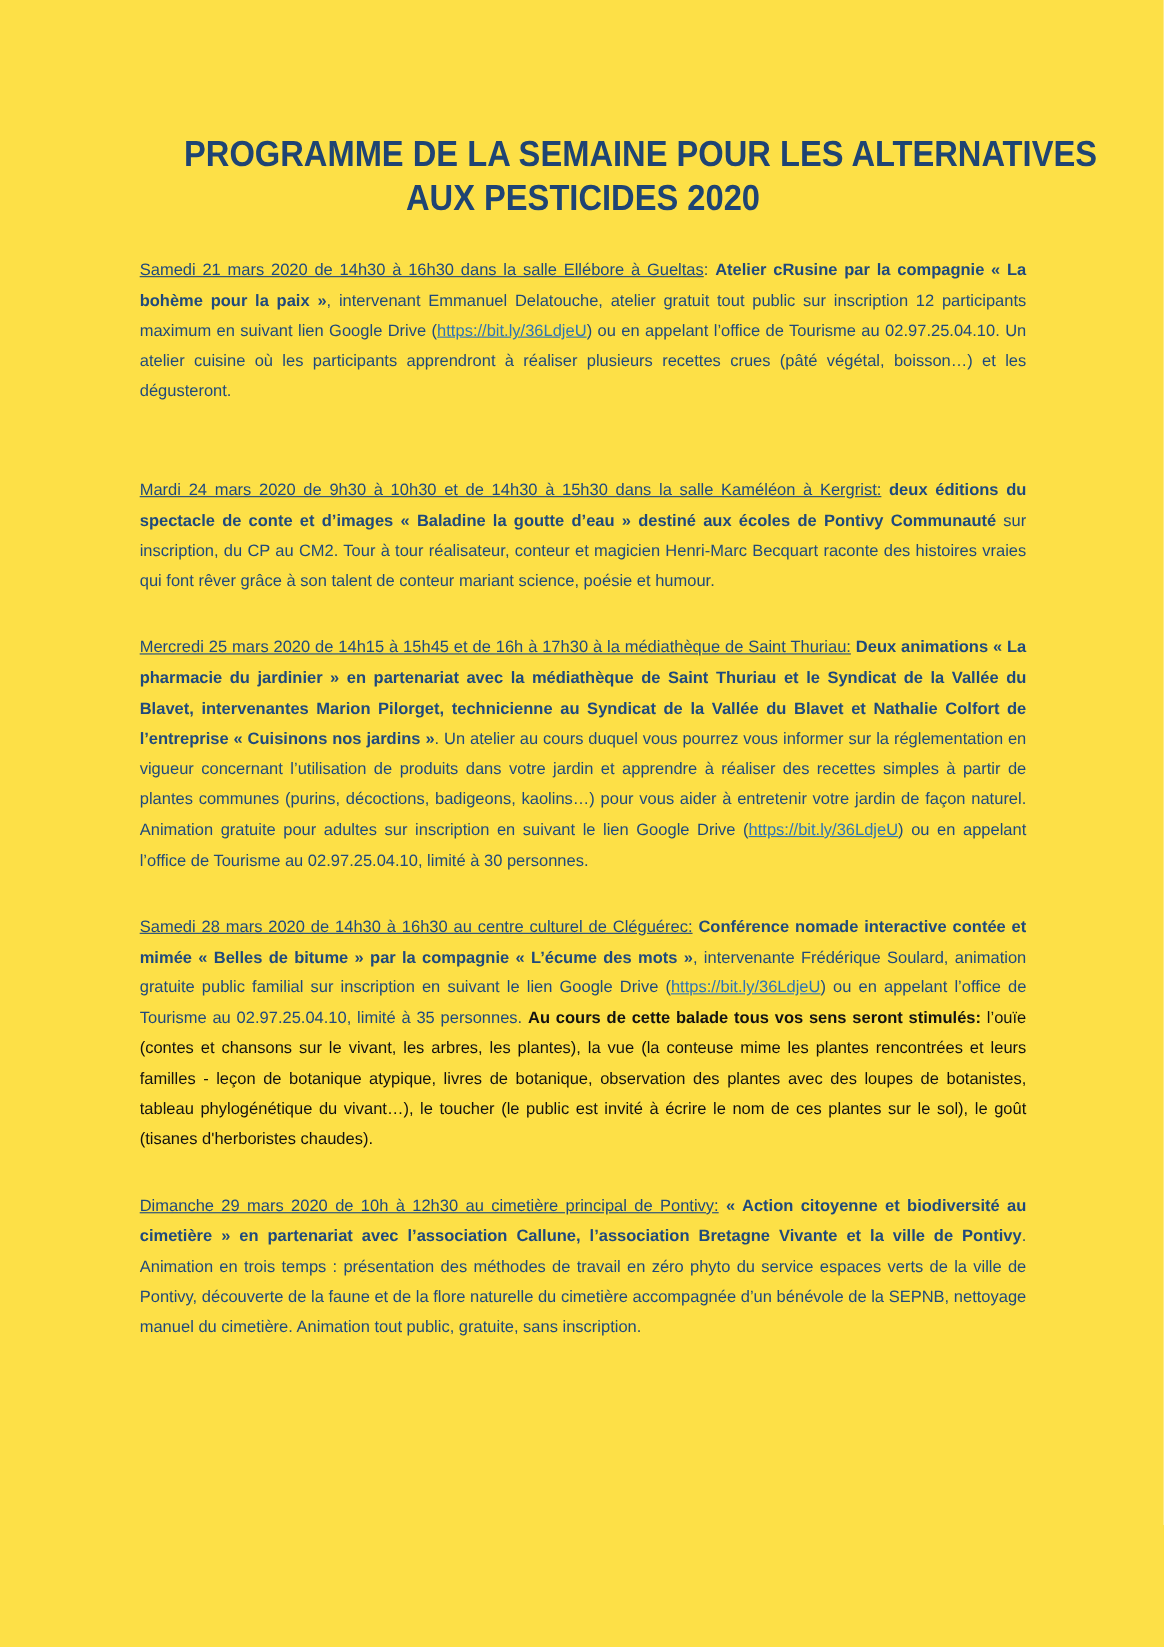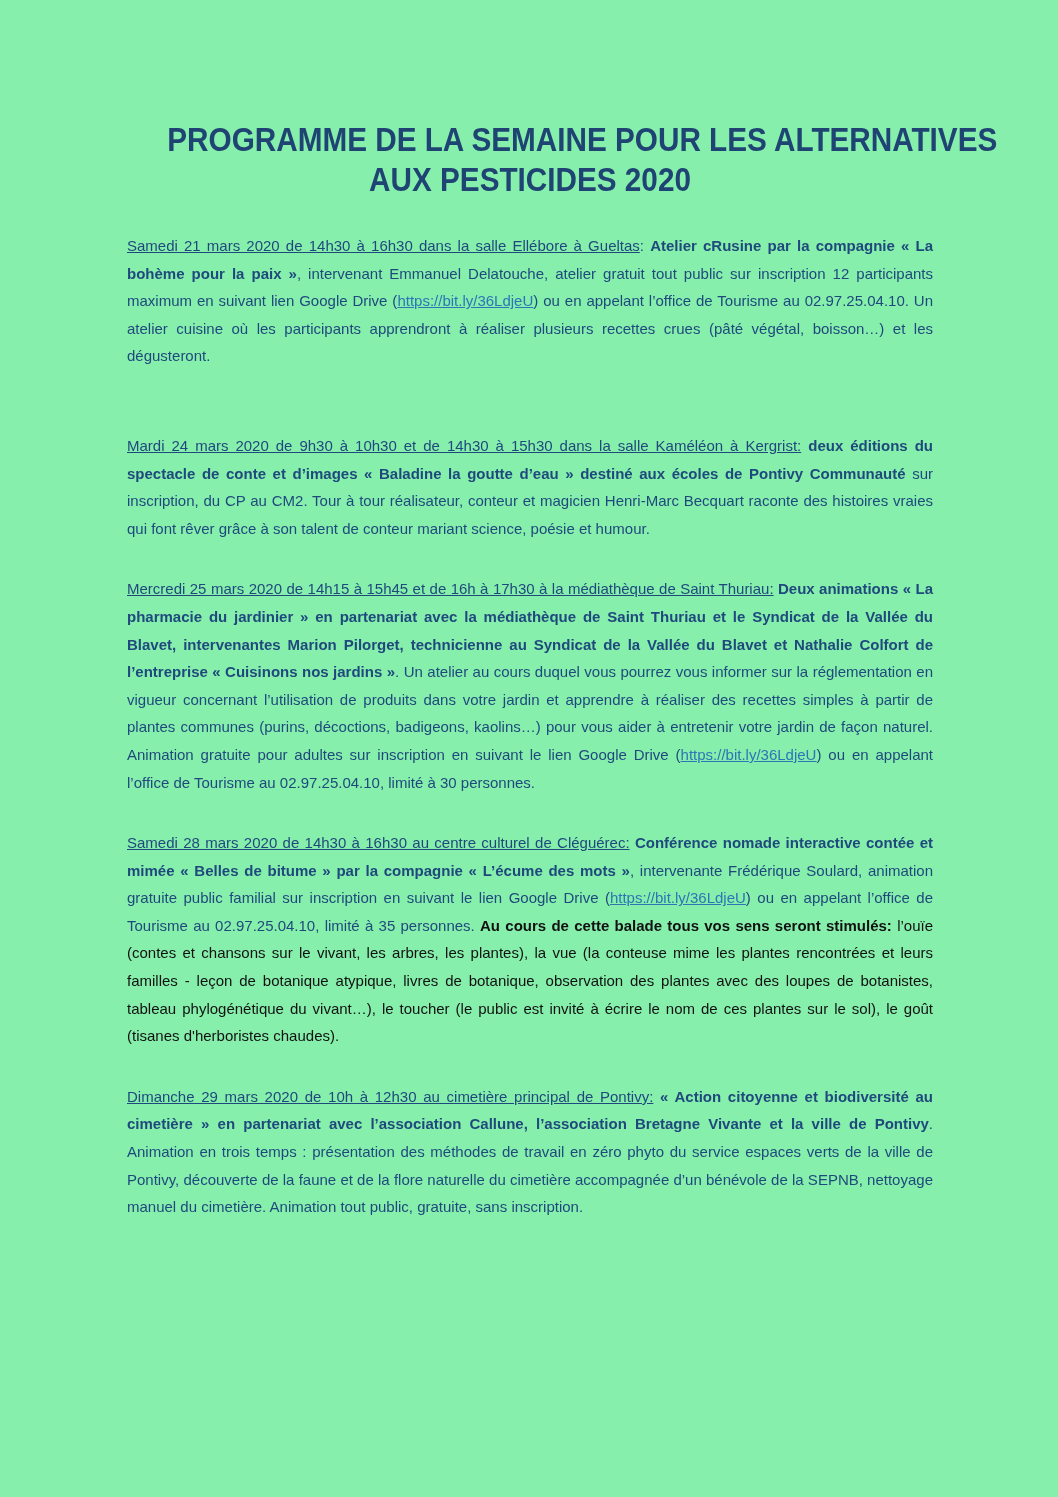--- a/index.html
+++ b/index.html
@@ -10,21 +10,21 @@
   }
   html,body{margin:0;padding:0;background:#ffffff;}
   body{
     width:1058px;height:1497px;
     font-family:"Liberation Sans",sans-serif;
     -webkit-font-smoothing:antialiased;
   }
   .page{
     position:relative;
     width:1058px;height:1497px;
-    background:#86efac;
+    background:#fde047;
     overflow:hidden;
   }
   .content{
     position:absolute;
     left:127px;
     top:120px;
     width:806px;
   }
   h1.doc-title{
     margin:0 0 32px 0;

